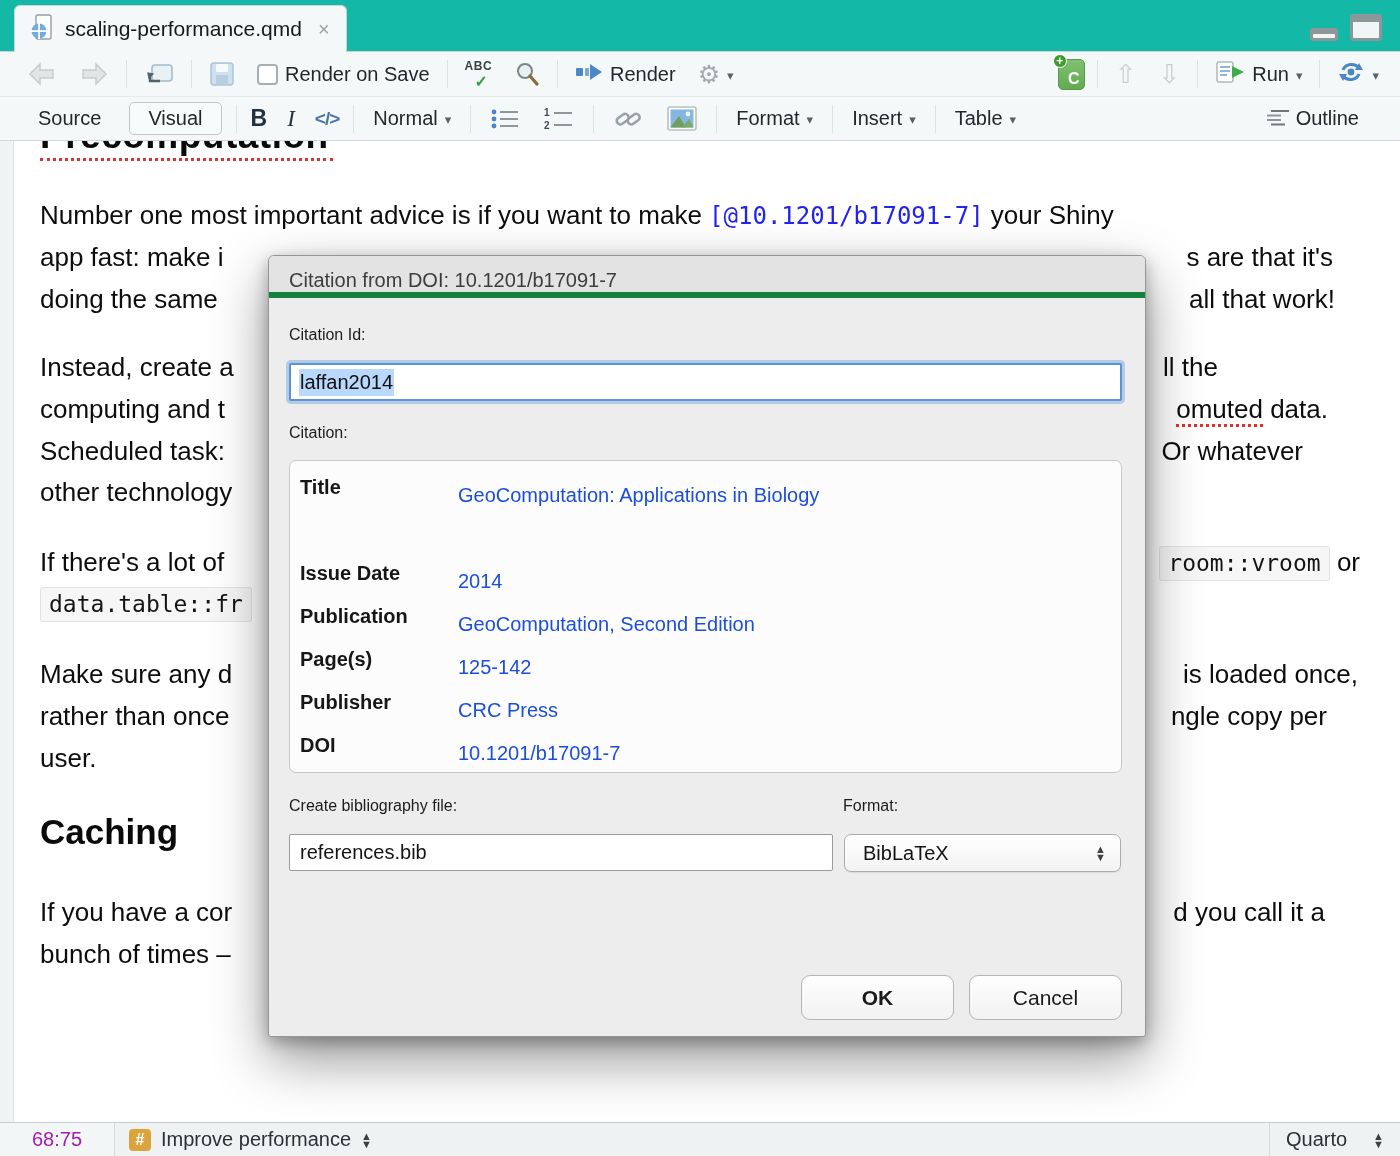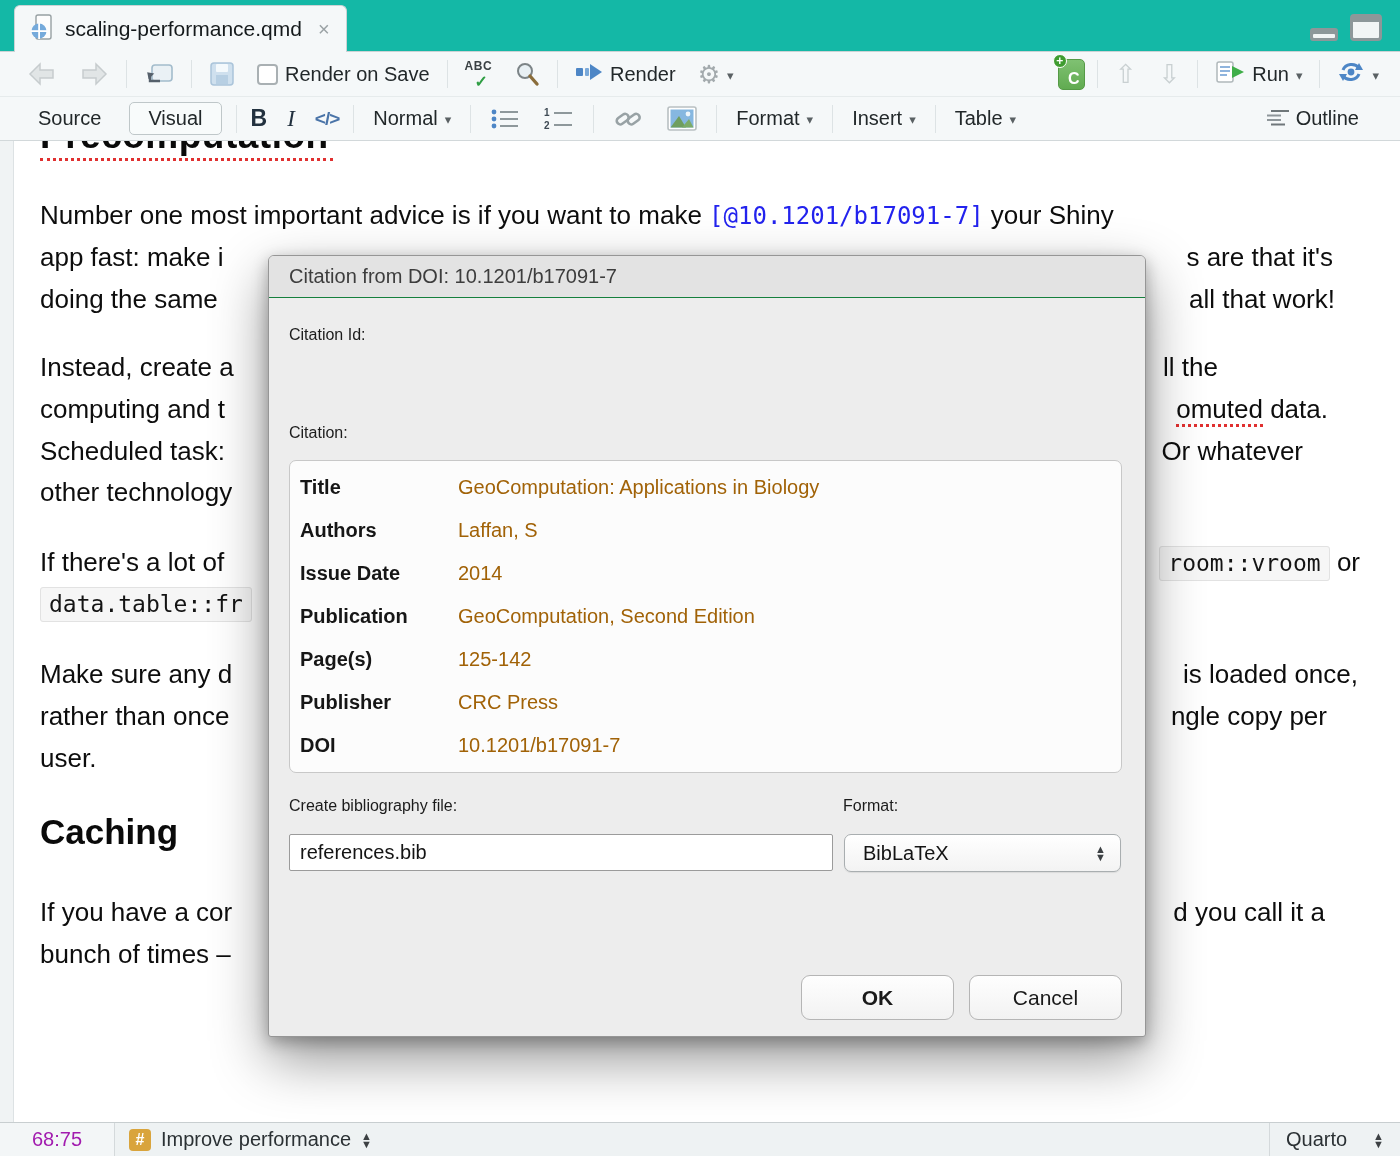--- a/index.html
+++ b/index.html
@@ -47,29 +47,29 @@
   .h1clip { position:absolute; left:40px; top:0; height:19px; overflow:hidden; }
   .h1clip span { display:block; font-size:37px; font-weight:bold; color:#0a0a0a; margin-top:-26px; letter-spacing:.5px; }
   .h1dots { position:absolute; left:40px; top:17px; width:293px; border-bottom:3px dotted #e03030; }
   .misspell { border-bottom:3px dotted #e03030; padding-bottom:0px; }
   .cite { font-family:"DejaVu Sans Mono", monospace; font-size:24px; color:#2323ee; }
   .codechip { font-family:"DejaVu Sans Mono", monospace; font-size:23px; color:#141414; background:#f6f6f6; border:1px solid #e2e2e2; border-radius:3px; padding:3px 8px 4px; }
   .h2 { position:absolute; left:40px; font-size:35px; font-weight:bold; color:#0a0a0a; }
 
   
   #dialog { position:absolute; left:268px; top:255px; width:878px; height:782px; background:#ededed; border:1px solid #969696; border-radius:6px 6px 3px 3px; box-shadow:0 22px 55px rgba(0,0,0,.42), 0 5px 16px rgba(0,0,0,.28); z-index:10; }
-  #dlg-titlebar { position:absolute; left:0; top:0; right:0; height:42px; background:#e3e3e3; border-bottom:1px solid #15803d; border-radius:5px 5px 0 0; display:flex; align-items:center; padding:0 20px; }
+  #dlg-titlebar { position:absolute; left:0; top:0; right:0; height:42px; background:#e3e3e3; border-bottom:6px solid #15803d; border-radius:5px 5px 0 0; display:flex; align-items:flex-end; padding:0 20px; }
   #dlg-title { font-size:20px; color:#3d3d3d; }
   .dlg-label { position:absolute; font-size:16px; color:#1c1c1c; }
   #cid-input { position:absolute; left:20px; top:107px; width:833px; height:38px; background:#fff; border:2px solid #5b94d6; box-shadow:0 0 0 3px rgba(125,170,220,.5); border-radius:2px; display:flex; align-items:center; padding:0 8px; }
   #cid-input .sel { font-size:20px; color:#111; background:#b9d8fb; padding:2px 1px; }
   #cit-panel { position:absolute; left:20px; top:204px; width:833px; height:313px; background:#fcfcfc; border:1px solid #c8c8c8; border-radius:7px; }
   .crow { position:absolute; left:10px; right:10px; height:30px; }
   .crow .cl { position:absolute; left:0; font-size:20px; font-weight:bold; color:#161616; }
-  .crow .cv { position:absolute; left:158px; font-size:20px; color:#a16207; white-space:nowrap; }
+  .crow .cv { position:absolute; left:158px; font-size:20px; color:#1d4ed8; white-space:nowrap;margin-top:8px; }
   #bib-input { position:absolute; left:20px; top:578px; width:544px; height:37px; background:#fff; border:1px solid #9b9b9b; border-radius:2px; font-size:20px; color:#141414; padding:0 10px; font-family:"Liberation Sans", sans-serif; }
   #fmt-select { position:absolute; left:575px; top:578px; width:277px; height:38px; background:linear-gradient(#ffffff,#f3f3f3); border:1px solid #a9aeb0; border-radius:7px; display:flex; align-items:center; padding:0 14px 0 18px; box-shadow:0 1px 1px rgba(0,0,0,.08); }
   #fmt-select .val { font-size:20px; color:#141414; flex:1; }
   .stepper { display:flex; flex-direction:column; align-items:center; line-height:8px; font-size:11px; color:#3c4043; }
   .dlg-btn { position:absolute; top:719px; width:153px; height:45px; background:linear-gradient(#fefefe,#f2f2f2); border:1px solid #b5b5b5; border-radius:9px; display:flex; align-items:center; justify-content:center; font-size:21px; color:#1a1a1a; }
   #btn-ok { left:532px; font-weight:bold; }
   #btn-cancel { left:700px; }
 
   
   #statusbar { position:absolute; left:0; top:1122px; width:1400px; height:34px; background:#eef2f3; border-top:1px solid #c8ced0; display:flex; align-items:stretch; }
@@ -318,30 +318,29 @@
   <div class="tl" style="top:756px; right:75px;">d you call it a</div>
   <div class="tl tl-left" style="top:798px;">bunch of times –</div>
 </div>
 
 <div id="dialog">
   <div id="dlg-titlebar">
     <span id="dlg-title">Citation from DOI: 10.1201/b17091-7</span>
   </div>
 
   <span class="dlg-label" style="left:20px; top:70px;">Citation Id:</span>
+  <div id="cid-input">
+    <span class="sel">laffan2014</span>
+  </div>
 
   <span class="dlg-label" style="left:20px; top:168px;">Citation:</span>
   <div id="cit-panel">
     <div class="crow" style="top:15px;">
         <span class="cl">Title</span>
         <span class="cv">GeoComputation: Applications in Biology</span>
-      </div>
-    <div class="crow" style="top:58px;">
-        <span class="cl">Authors</span>
-        <span class="cv">Laffan, S</span>
       </div>
     <div class="crow" style="top:101px;">
         <span class="cl">Issue Date</span>
         <span class="cv">2014</span>
       </div>
     <div class="crow" style="top:144px;">
         <span class="cl">Publication</span>
         <span class="cv">GeoComputation, Second Edition</span>
       </div>
     <div class="crow" style="top:187px;">

